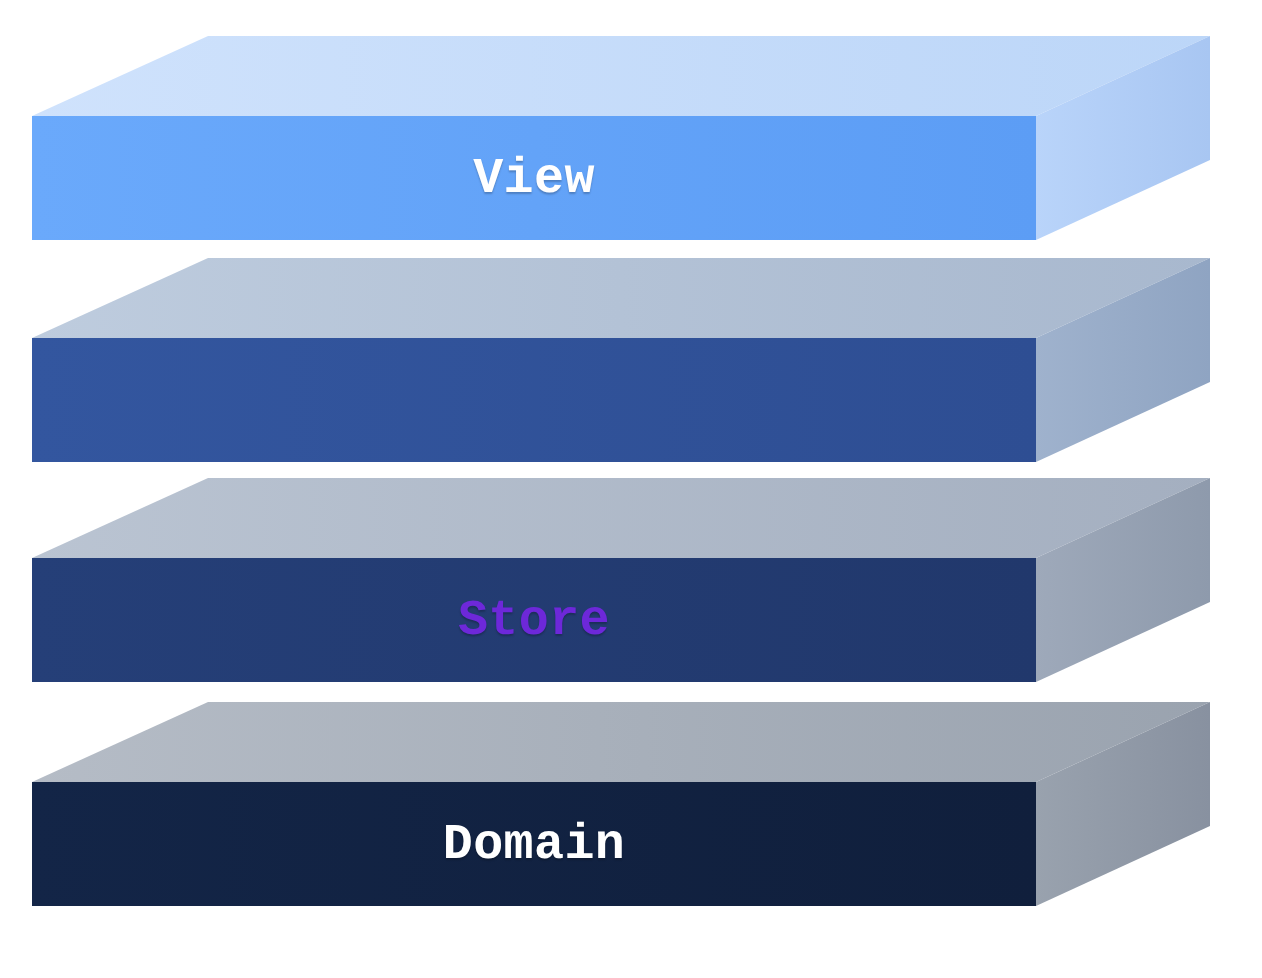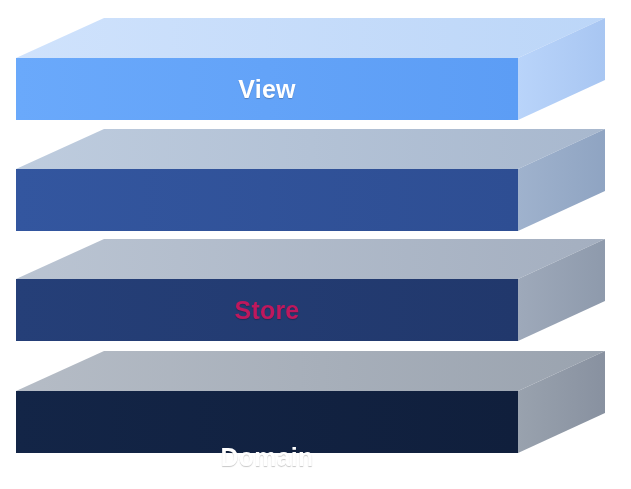--- a/index.html
+++ b/index.html
@@ -27,21 +27,21 @@
     width: 631px;
     height: 489px;
     display: block;
   }
   .layer-label {
     position: absolute;
     display: flex;
     align-items: center;
     justify-content: center;
     color: #ffffff;
-    font-family: Liberation Sans, sans-serif;
+    font-family: Liberation Mono, monospace;
     font-weight: bold;
     font-size: 25px;
     letter-spacing: 0.2px;
     white-space: nowrap;
     text-shadow: 0 1px 1px rgba(0,0,0,0.22);
     pointer-events: none;
     user-select: none;
   }
 </style>
 </head>
@@ -126,17 +126,17 @@
     <g>
       <polygon fill="url(#top-grad-3)" points="16,391 104,351 605,351 518,391"></polygon>
       <polygon fill="url(#side-grad-3)" points="518,391 605,351 605,413 518,453"></polygon>
       <rect fill="url(#front-grad-3)" x="16" y="391" width="502" height="62"></rect>
     </g>
   </svg>
 
   <div class="layer-label" style="left: 16px; top: 58px; width: 502px; height: 62px; color: rgb(255, 255, 255);">View</div>
 
 
-  <div class="layer-label" style="left: 16px; top: 279px; width: 502px; height: 62px; color: #be185d;">Store</div>
+  <div class="layer-label" style="left: 16px; top: 279px; width: 502px; height: 62px; color: #6d28d9;">Store</div>
 
-  <div class="layer-label" style="left: 16px; top: 391px; width: 502px; height: 62px; color: rgb(255, 255, 255); margin-top: 35px;">Domain</div>
+  <div class="layer-label" style="left: 16px; top: 391px; width: 502px; height: 62px; color: rgb(255, 255, 255);">Domain</div>
 
 </div>
 
 </body></html>

